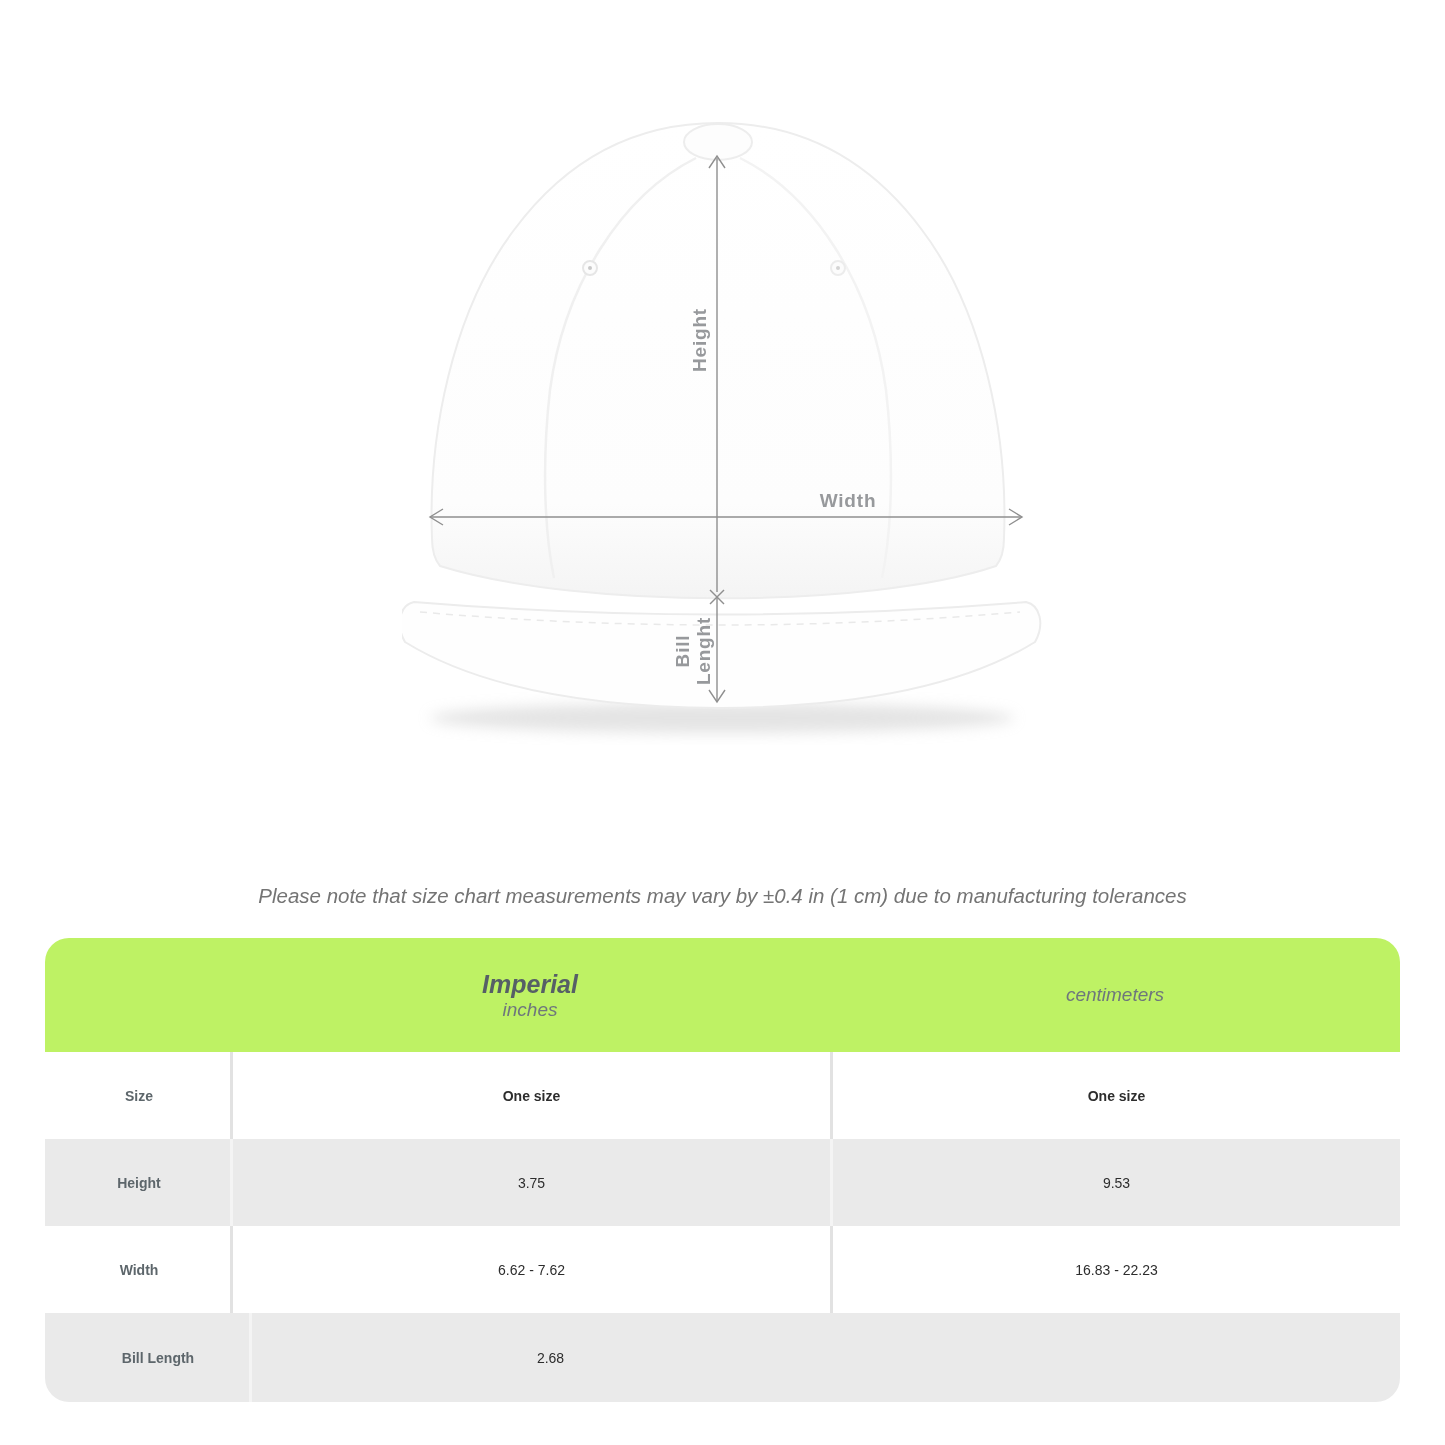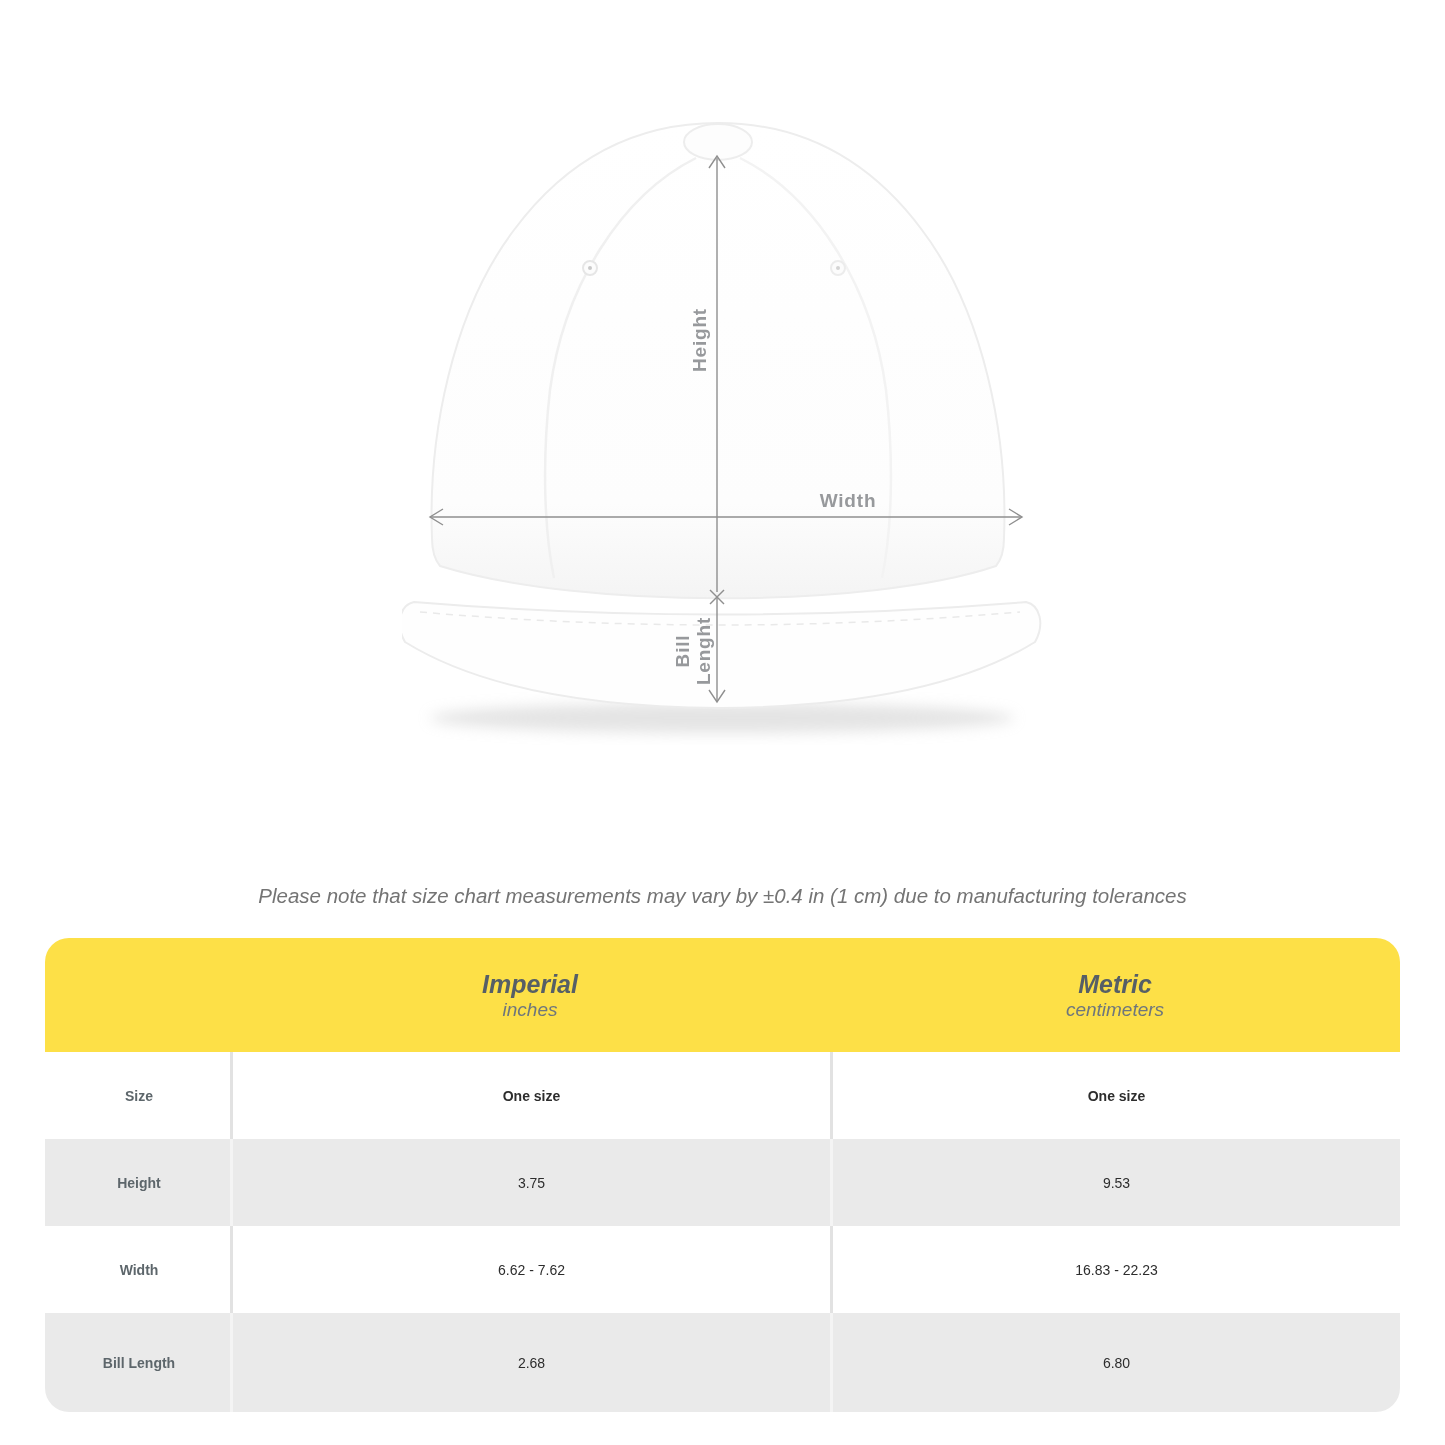--- a/index.html
+++ b/index.html
@@ -28,31 +28,31 @@
   }
   .subtitle{
     position:absolute;top:884px;left:0;width:100%;margin:0;text-align:center;
     font-size:20.5px;font-style:italic;color:#747474;
   }
 
   
   .size-table{position:absolute;left:45px;top:938px;width:1355px;}
   .thead{
     display:grid;grid-template-columns:185px 600px 570px;height:114px;
-    background:#fde047;border-radius:24px 24px 0 0;align-items:center;
+    background:#bef264;border-radius:24px 24px 0 0;align-items:center;
   }
   .thcell{text-align:center;}
   .th-name{font-size:25px;font-weight:bold;font-style:italic;color:#565f66;}
   .th-unit{font-size:19px;font-style:italic;color:#6e767c;margin-top:0;}
   .trow{
     display:grid;grid-template-columns:185px 600px 570px;height:87px;
     background:#ffffff;overflow:hidden;
   }
   .trow.alt{background:#eaeaea;}
-  .trow.last{height:99px;border-radius:0 0 24px 24px;}
+  .trow.last{height:89px;border-radius:0 0 24px 24px;padding-left:19px;}
   .tcell{
     display:flex;align-items:center;justify-content:center;
     font-size:14px;color:#2d2d2d;border-left:3px solid transparent;
   }
   .tcell.c2,.tcell.c3{border-left-color:#e2e2e2;}
   .trow.alt .tcell.c2,.trow.alt .tcell.c3{border-left-color:#f4f4f4;}
   .tcell.label{font-weight:bold;color:#5d666b;}
   .trow.bold-values .tcell.value{font-weight:bold;}
 </style>
 </head>
@@ -139,21 +139,20 @@
 
   <div class="size-table">
 
     <div class="thead">
       <div class="thcell"></div>
       <div class="thcell">
         <div class="th-name">Imperial</div>
         <div class="th-unit">inches</div>
       </div>
       <div class="thcell">
-        <div class="th-name">Metric</div>
         <div class="th-unit">centimeters</div>
       </div>
     </div>
 
     <div class="trow bold-values">
       <div class="tcell label c1">Size</div>
       <div class="tcell value c2">One size</div>
       <div class="tcell value c3">One size</div>
     </div>
 
@@ -165,17 +164,16 @@
 
     <div class="trow">
       <div class="tcell label c1">Width</div>
       <div class="tcell value c2">6.62 - 7.62</div>
       <div class="tcell value c3">16.83 - 22.23</div>
     </div>
 
     <div class="trow alt last">
       <div class="tcell label c1">Bill Length</div>
       <div class="tcell value c2">2.68</div>
-      <div class="tcell value c3">6.80</div>
     </div>
 
   </div>
 </div>
 
 </body></html>

